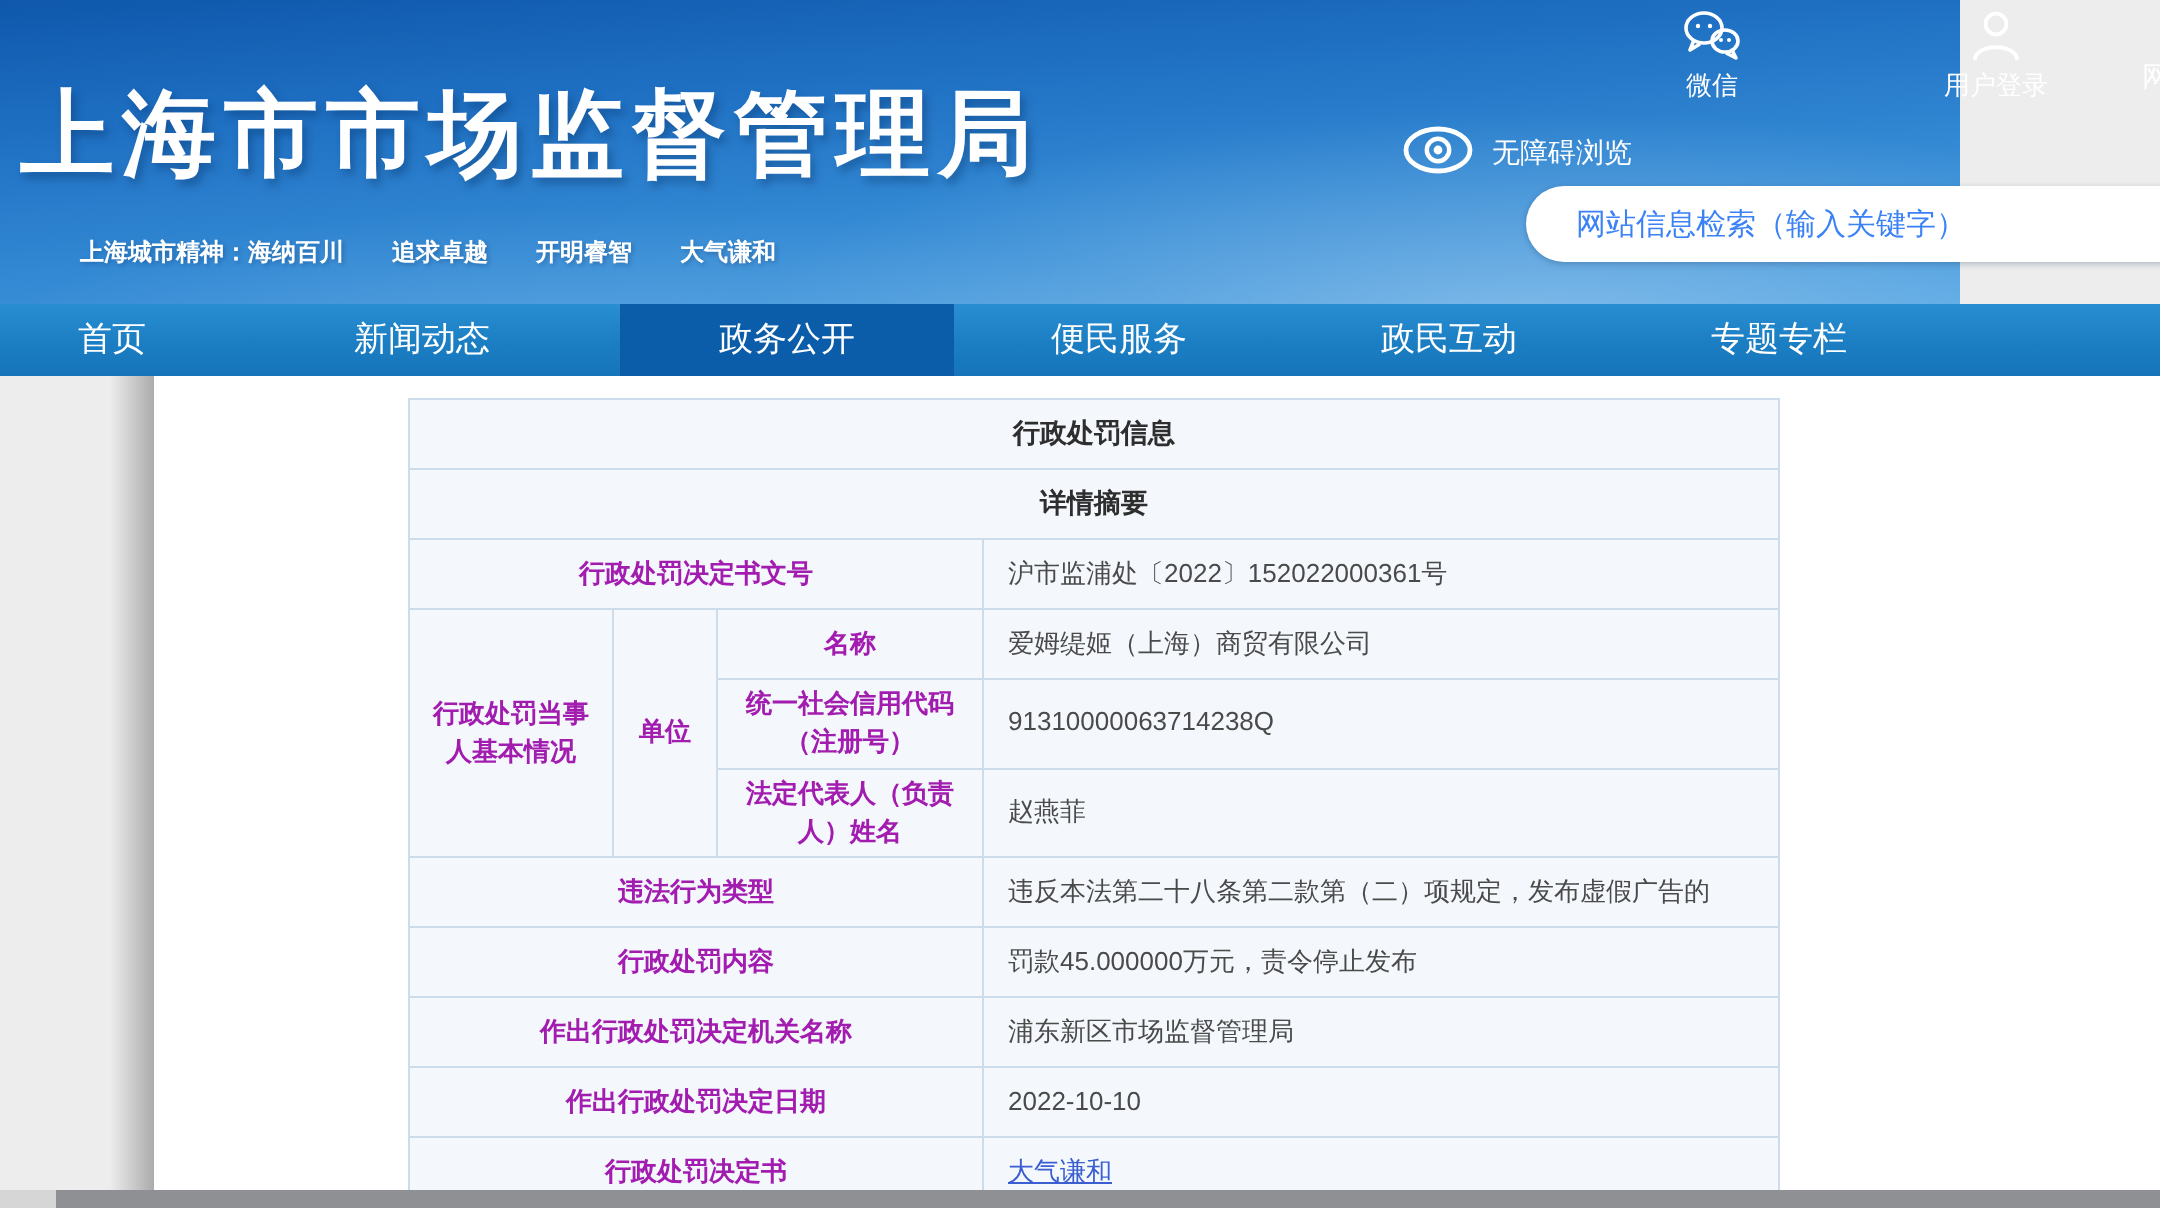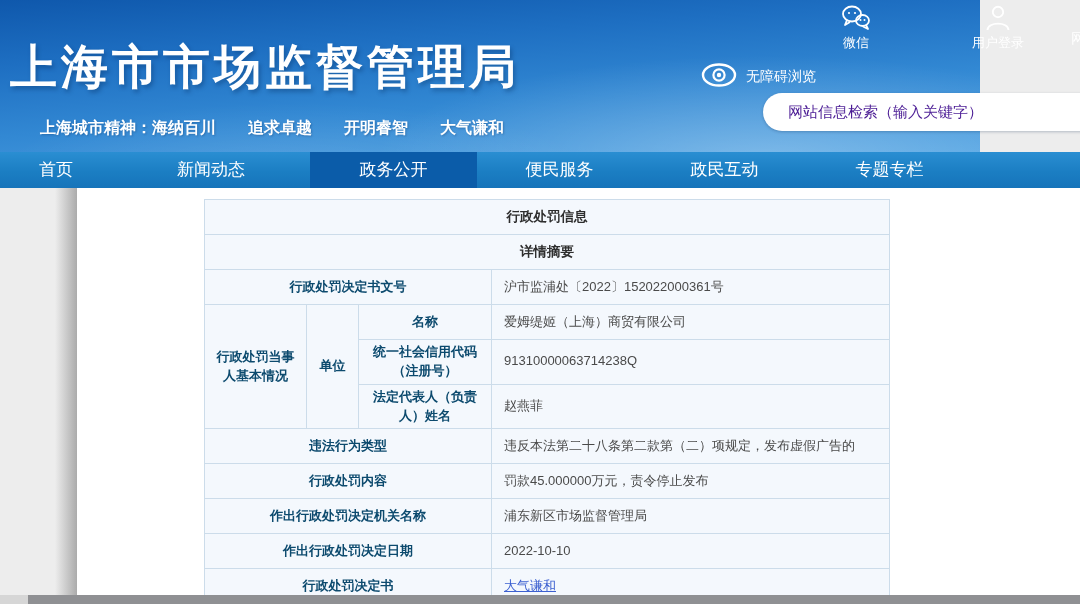--- a/index.html
+++ b/index.html
@@ -15,42 +15,42 @@
       radial-gradient(ellipse 600px 160px at 78% 105%, rgba(255,255,255,0.28), rgba(255,255,255,0) 65%),
       radial-gradient(ellipse 500px 120px at 30% 115%, rgba(255,255,255,0.12), rgba(255,255,255,0) 60%),
       linear-gradient(176deg, #0f58ac 0%, #1e6fc2 30%, #3288d3 62%, #4fa2e2 100%);
   }
   .site-title {
     position:absolute; left:10px; top:36px; font-size:47px; font-weight:bold;
     color:#ffffff; letter-spacing:4px; white-space:nowrap;
     text-shadow:2px 3px 4px rgba(0,40,90,0.35);
   }
   .slogan {
-    position:absolute; left:40px; top:118px; font-size:16px; font-weight:bold;
+    position:absolute; left:40px; top:118px; font-size:12px; font-weight:bold;
     color:#ffffff; white-space:nowrap; text-shadow:1px 1px 2px rgba(0,40,90,0.3);
   }
   .access {
     position:absolute; left:700px; top:22px; display:flex; align-items:center; gap:8px;
     color:#fff; font-size:14px; cursor:pointer; white-space:nowrap;margin-top:40px;
   }
   .util-v {
     position:absolute; top:4px; width:64px; text-align:center; color:#fff;
     font-size:13px; cursor:pointer;
   }
   .util-v .ic { display:block; height:28px; margin-bottom:2px; }
   .util-wechat { left:824px; }
   .util-weibo  { left:893px; }
   .util-login  { left:966px; }
   .util-partial { position:absolute; left:1071px; top:30px; color:#fff; font-size:14px; white-space:nowrap; cursor:pointer; }
   .search {
     position:absolute; left:763px; top:93px; width:345px; height:38px;
     background:#ffffff; border-radius:19px; display:flex; align-items:center;
     padding-left:25px; box-shadow:0 1px 3px rgba(0,30,70,0.25);
   }
-  .search-ph { color:#4c1d95; font-size:15px; white-space:nowrap;text-align:right; }
+  .search-ph { color:#3b82f6; font-size:15px; white-space:nowrap;text-align:right; }
   
   .nav {
     position:absolute; top:152px; left:0; width:1140px; height:36px; display:flex;
     background:linear-gradient(180deg,#2a8ed2 0%, #1b7ec3 55%, #1674ba 100%);
   }
   .nav-item {
     height:36px; line-height:36px; text-align:center; color:#ffffff;
     font-size:17px; cursor:pointer; white-space:nowrap;
   }
   .nav-item.active { background:#0b5ca9; }
@@ -65,21 +65,21 @@
   .penalty-table {
     position:absolute; left:204px; top:199px; width:685px;
     border-collapse:collapse; table-layout:fixed;
     font-family:Liberation Sans, sans-serif;
   }
   .penalty-table td {
     border:1px solid #ccdcea; background:#f4f8fd; height:35px;
     font-size:13px; color:#404040; padding:3px 6px; line-height:1.45;
   }
   .penalty-table td.ttl { font-weight:bold; text-align:center; color:#2e2e2e; font-size:13.5px; }
-  .penalty-table td.lbl { font-weight:bold; text-align:center; color:#0c4a6e; }
+  .penalty-table td.lbl { font-weight:bold; text-align:center; color:#a21caf; }
   .penalty-table td.val { text-align:left; padding-left:12px; color:#4a4a4a; }
   .attach-link { color:#3b5fd0; text-decoration:underline; cursor:pointer; }
   
   .hscroll-track { position:absolute; bottom:0; left:0; width:1080px; height:9px; background:#d6d6d6; }
   .hscroll-thumb { position:absolute; bottom:0; left:28px; width:1052px; height:9px; background:#8f9093; }
 </style>
 </head>
 <body>
 
 <div class="page">

